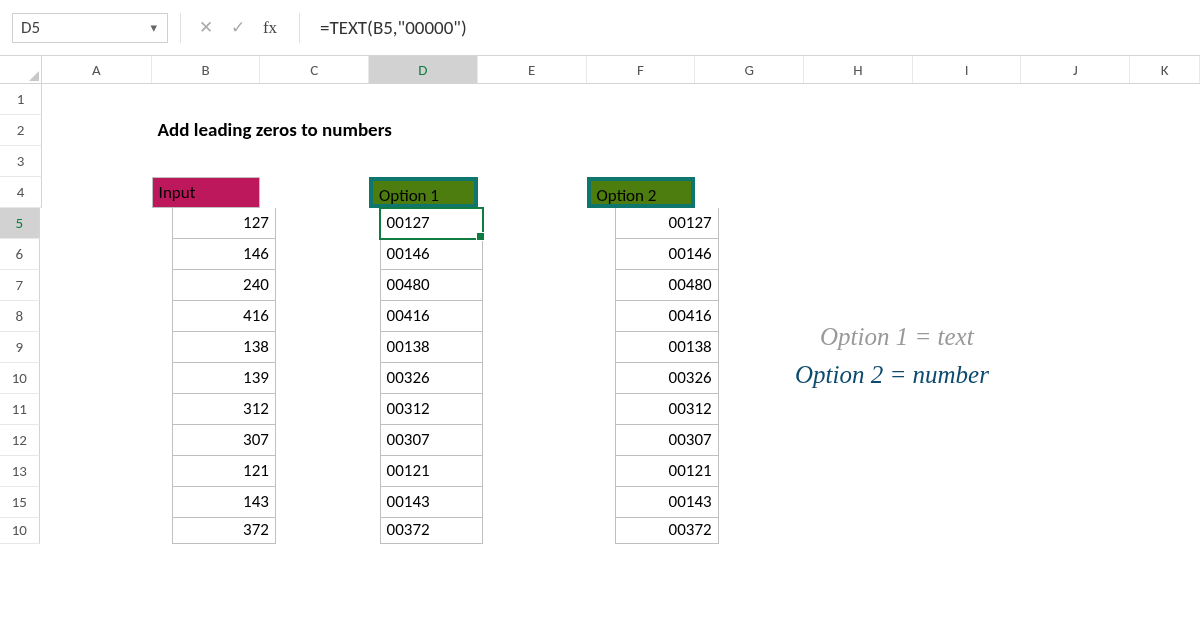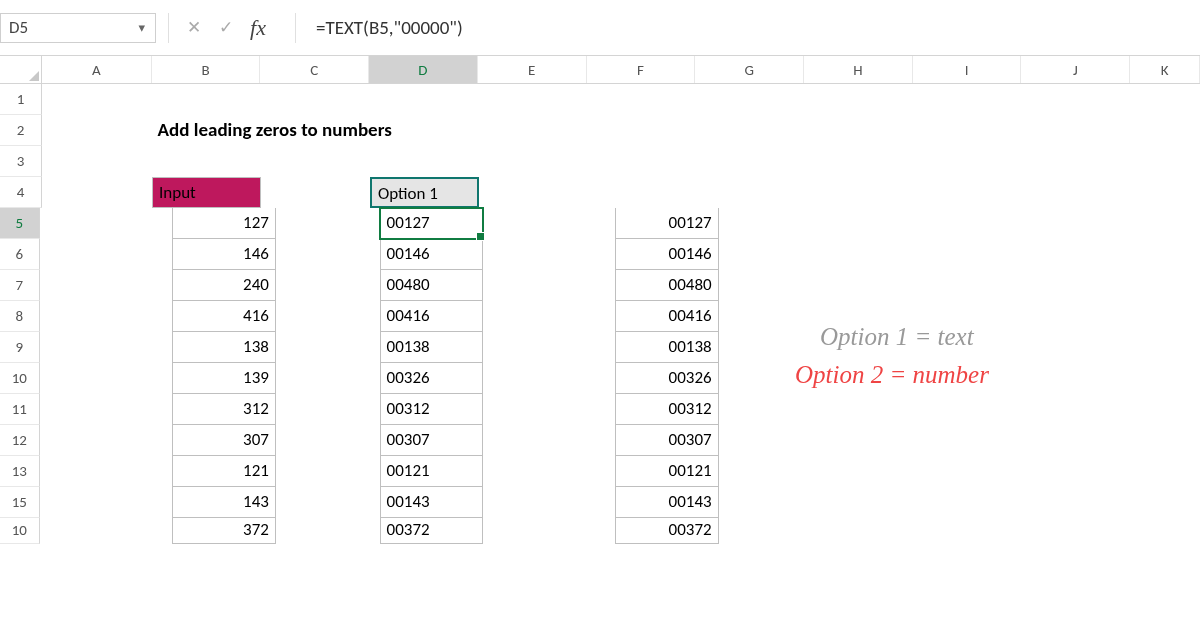--- a/index.html
+++ b/index.html
@@ -12,20 +12,21 @@
     height: 630px;
     overflow: hidden;
     position: relative;
   }
   .formula-bar {
     display: flex;
     align-items: center;
     height: 56px;
     background: #fff;
     border-bottom: 1px solid #d4d4d4;
+    padding-left: 12px;
     gap: 6px;
   }
   .name-box {
     width: 156px;
     height: 30px;
     border: 1px solid #cfcfcf;
     display: flex;
     align-items: center;
     justify-content: space-between;
     padding: 0 10px 0 8px;
@@ -47,25 +48,24 @@
     width: 26px;
     height: 26px;
     display: flex;
     align-items: center;
     justify-content: center;
     color: #aaa;
     font-size: 17px;
     font-family: "Segoe UI", Arial, sans-serif;
   }
   .fx-label {
-    font-style: italic;
     font-family: Georgia, "Times New Roman", serif;
-    font-size: 22px;
+    font-size: 17px;
     color: #444;
-    margin-right: 12px;
+    margin-right: 4px;
   }
   .formula-input {
     flex: 1;
     border: none;
     outline: none;
     font-size: 19px;
     font-family: Calibri, Arial, sans-serif;
     color: #333;
     padding-left: 8px;
   }
@@ -143,22 +143,22 @@
     font-weight: bold;
     font-size: 19px;
     font-family: Calibri, Arial, sans-serif;
   }
   .hdr-input {
     background: #be185d;
     border: 1px solid #bfbfbf;
     border-bottom: 1px solid #bfbfbf;
   }
   .hdr-option {
-    background: #e5e5e5;
-    border: 2px solid #0f766e;
+    background: #4d7c0f;
+    border: 4px solid #0f766e;
   }
   .data-cell {
     border: 1px solid #bfbfbf;
     border-top: none;
     text-align: right;
     padding-right: 6px;
     margin-left: 28px;
   }
   .data-cell-left {
     border: 1px solid #bfbfbf;
@@ -193,21 +193,21 @@
     color: #999;
     text-align: center;
   }
   .ann2 {
     position: absolute;
     left: 795px;
     top: 305px;
     font-family: "Segoe Script", "Comic Sans MS", cursive;
     font-style: italic;
     font-size: 25px;
-    color: #ef4444;
+    color: #0c4a6e;
   }
   .wA{width:110px;}
   .wB{width:109px;}
   .wC{width:109px;}
   .wD{width:109px;}
   .wE{width:109px;}
   .wF{width:109px;}
   .wG{width:109px;}
   .wH{width:109px;}
   .wI{width:109px;}
@@ -294,20 +294,21 @@
     <div class="cell wK"></div>
   </div>
 
   <div class="row">
     <div class="rh">4</div>
     <div class="cell wA"></div>
     <div class="cell wB hdr-input">Input</div>
     <div class="cell wC"></div>
     <div class="cell wD hdr-option">Option 1</div>
     <div class="cell wE"></div>
+    <div class="cell wF hdr-option">Option 2</div>
     <div class="cell wG"></div>
     <div class="cell wH"></div>
     <div class="cell wI"></div>
     <div class="cell wJ"></div>
     <div class="cell wK"></div>
   </div>
 
   <div class="row">
     <div class="rh active">5</div>
     <div class="cell wA"></div>

